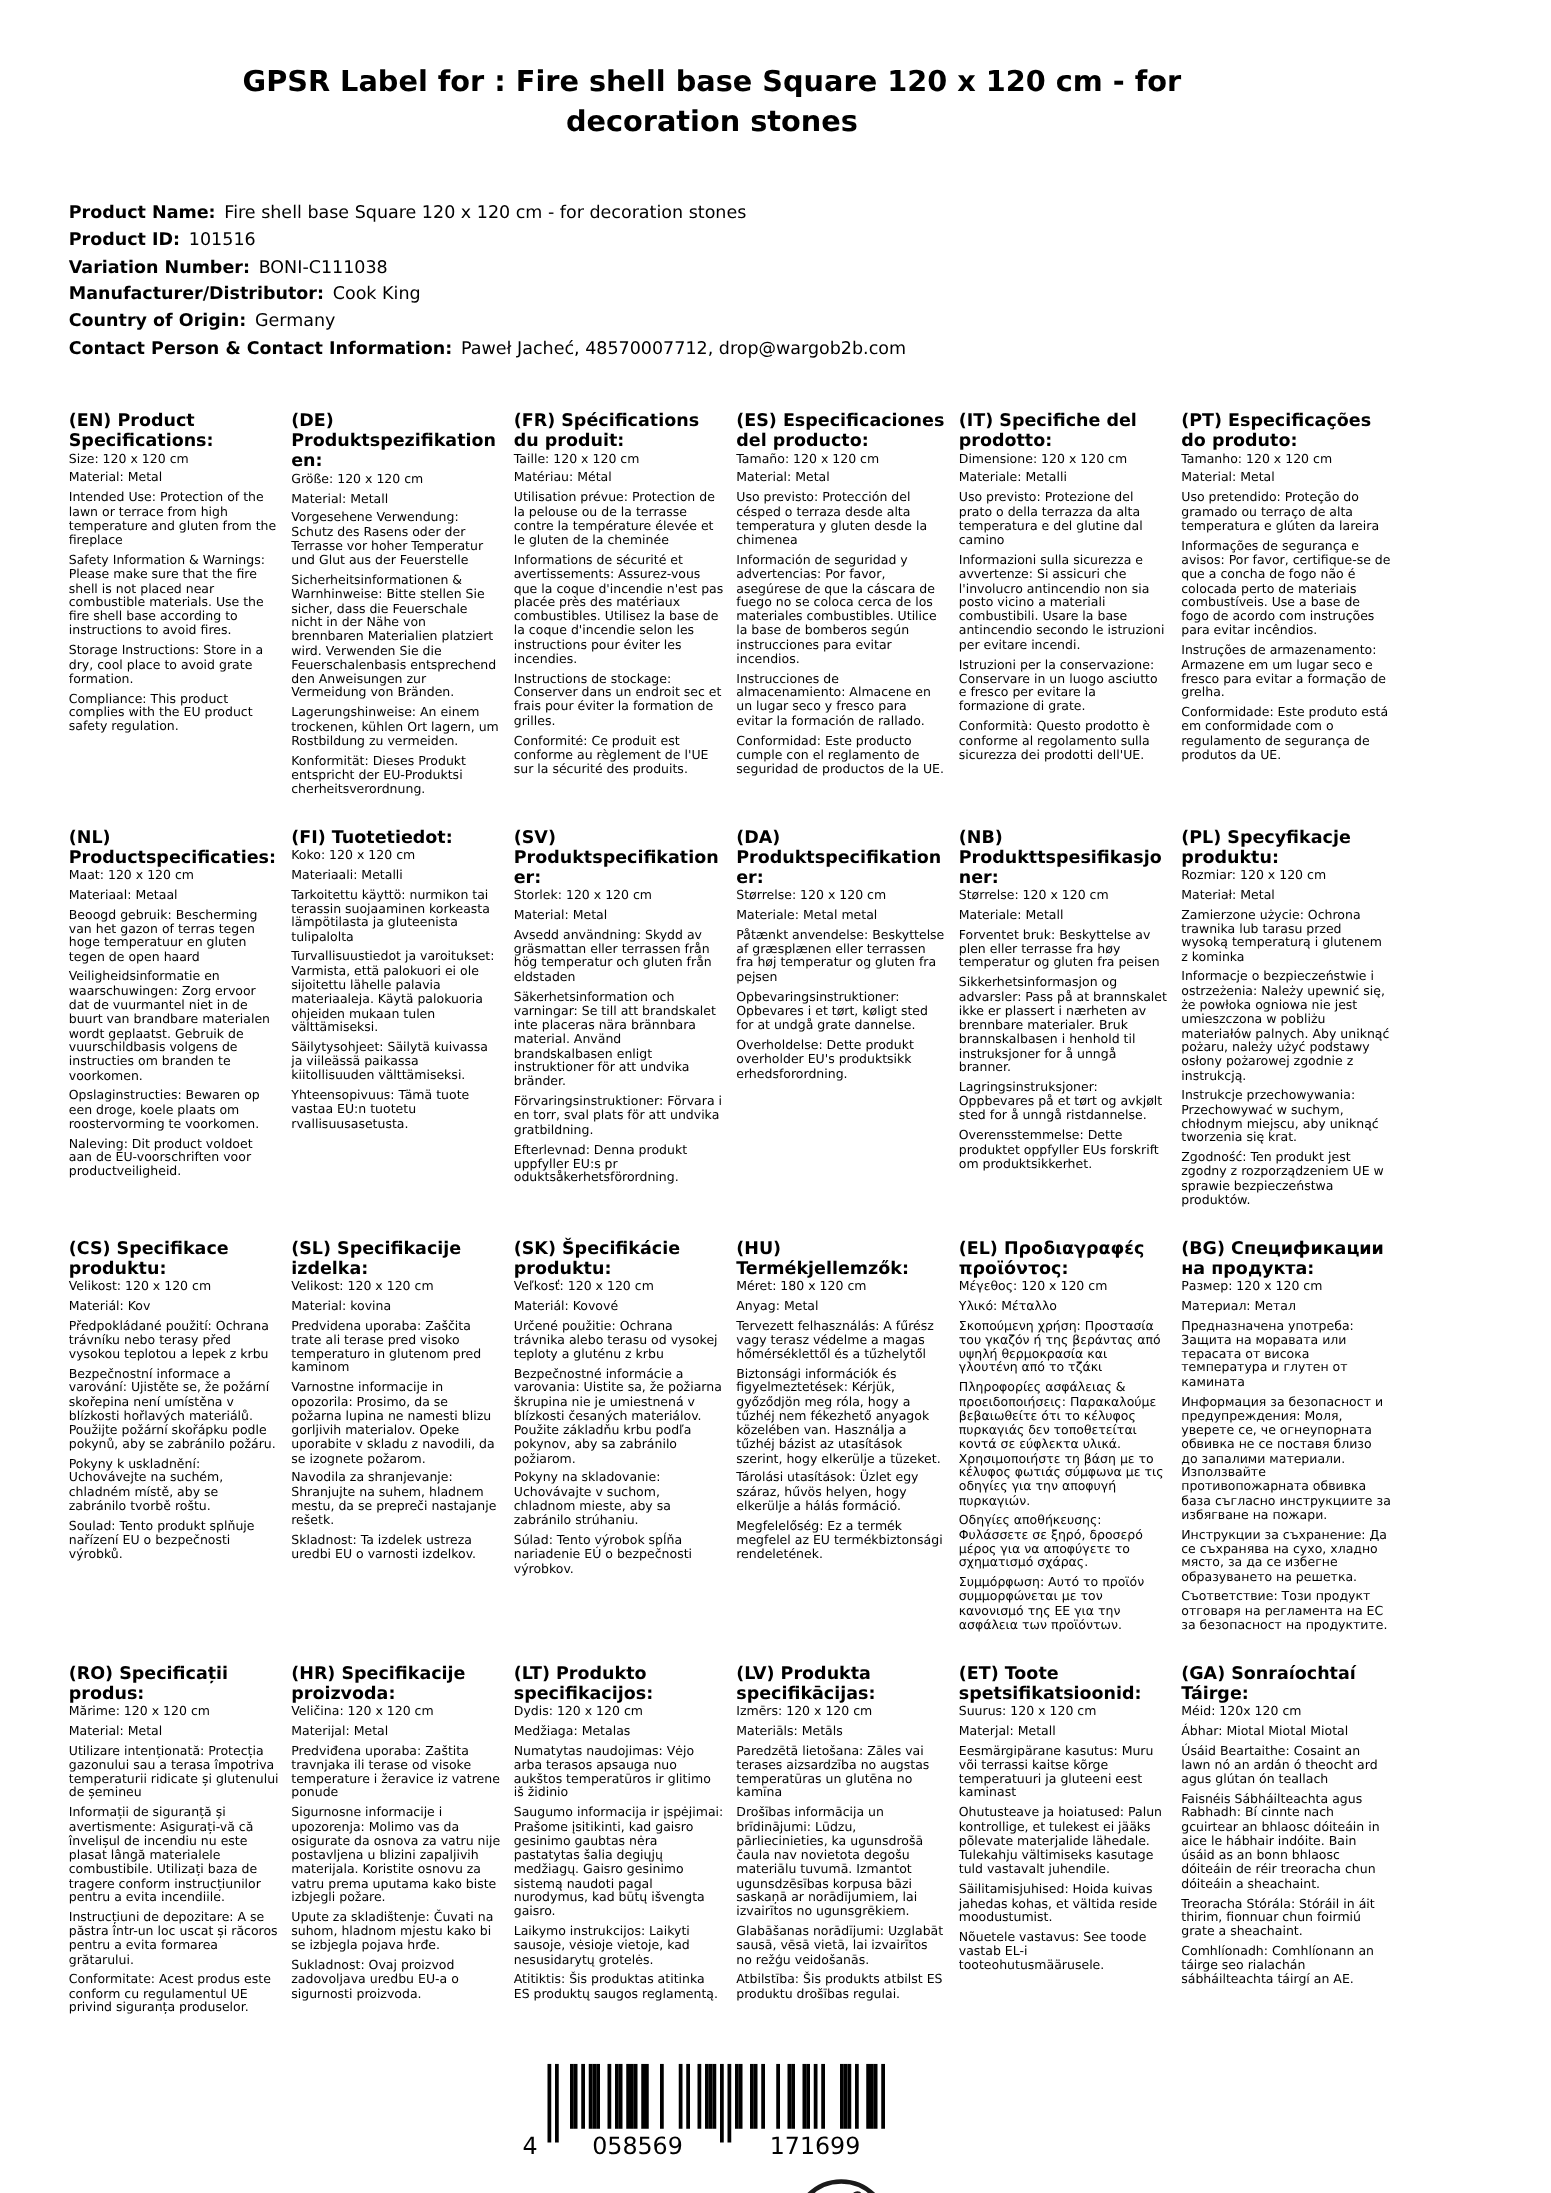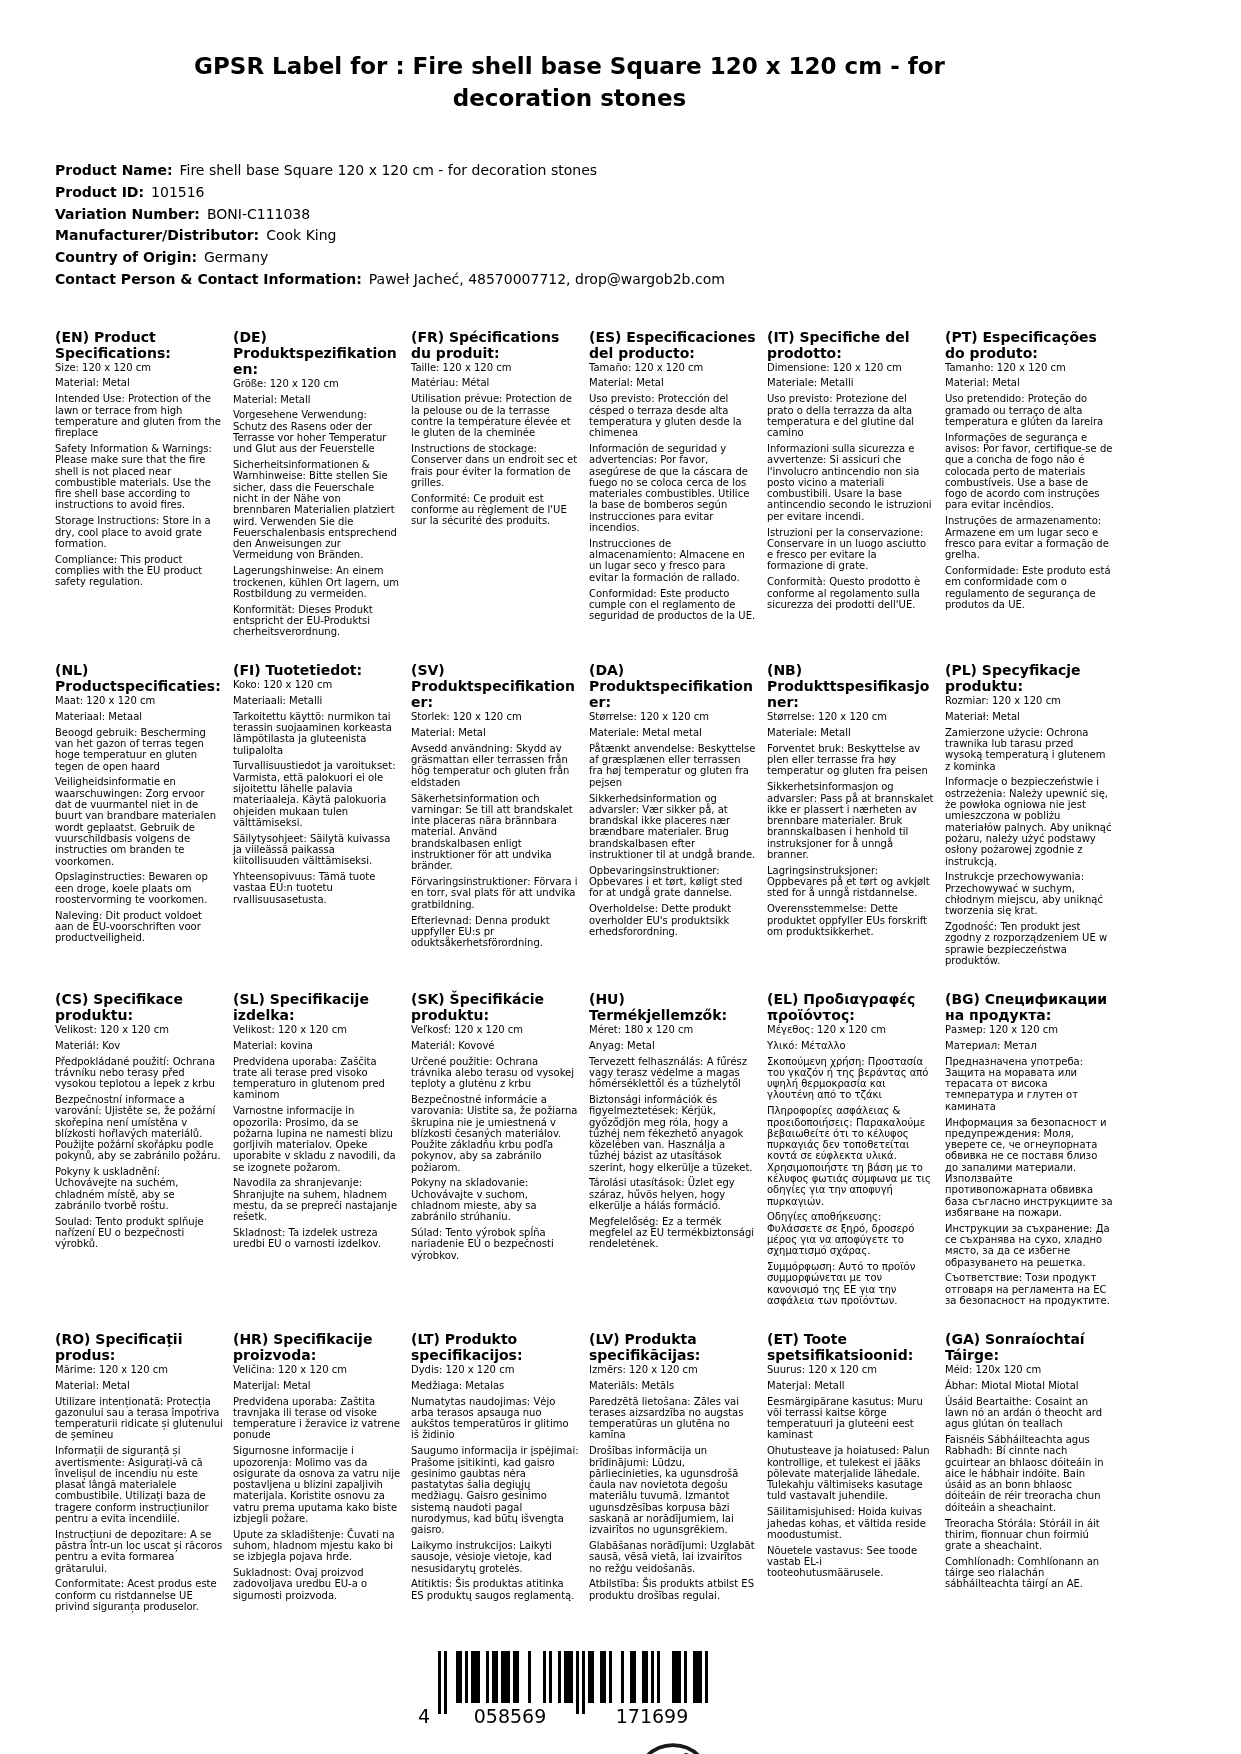--- a/index.html
+++ b/index.html
@@ -72,20 +72,21 @@
         <p>Vorgesehene Verwendung: Schutz des Rasens oder der Terrasse vor hoher Temperatur und Glut aus der Feuerstelle</p>
         <p>Sicherheitsinformationen &amp; Warnhinweise: Bitte stellen Sie sicher, dass die Feuerschale nicht in der Nähe von brennbaren Materialien platziert wird. Verwenden Sie die Feuerschalenbasis entsprechend den Anweisungen zur Vermeidung von Bränden.</p>
         <p>Lagerungshinweise: An einem trockenen, kühlen Ort lagern, um Rostbildung zu vermeiden.</p>
         <p>Konformität: Dieses Produkt entspricht der EU-Produktsi cherheitsverordnung.</p>
       </div>
       <div class="spec-block">
         <h3>(FR) Spécifications du produit:</h3>
         <p>Taille: 120 x 120 cm</p>
         <p>Matériau: Métal</p>
         <p>Utilisation prévue: Protection de la pelouse ou de la terrasse contre la température élevée et le gluten de la cheminée</p>
+        <p>Informations de sécurité et avertissements: Assurez-vous que la coque d'incendie n'est pas placée près des matériaux combustibles. Utilisez la base de la coque d'incendie selon les instructions pour éviter les incendies.</p>
         <p>Instructions de stockage: Conserver dans un endroit sec et frais pour éviter la formation de grilles.</p>
         <p>Conformité: Ce produit est conforme au règlement de l'UE sur la sécurité des produits.</p>
       </div>
       <div class="spec-block">
         <h3>(ES) Especificaciones del producto:</h3>
         <p>Tamaño: 120 x 120 cm</p>
         <p>Material: Metal</p>
         <p>Uso previsto: Protección del césped o terraza desde alta temperatura y gluten desde la chimenea</p>
         <p>Información de seguridad y advertencias: Por favor, asegúrese de que la cáscara de fuego no se coloca cerca de los materiales combustibles. Utilice la base de bomberos según instrucciones para evitar incendios.</p>
         <p>Instrucciones de almacenamiento: Almacene en un lugar seco y fresco para evitar la formación de rallado.</p>
@@ -134,21 +135,20 @@
         <p>Avsedd användning: Skydd av gräsmattan eller terrassen från hög temperatur och gluten från eldstaden</p>
         <p>Säkerhetsinformation och varningar: Se till att brandskalet inte placeras nära brännbara material. Använd brandskalbasen enligt instruktioner för att undvika bränder.</p>
         <p>Förvaringsinstruktioner: Förvara i en torr, sval plats för att undvika gratbildning.</p>
         <p>Efterlevnad: Denna produkt uppfyller EU:s pr oduktsåkerhetsförordning.</p>
       </div>
       <div class="spec-block">
         <h3>(DA) Produktspecifikationer:</h3>
         <p>Størrelse: 120 x 120 cm</p>
         <p>Materiale: Metal metal</p>
         <p>Påtænkt anvendelse: Beskyttelse af græsplænen eller terrassen fra høj temperatur og gluten fra pejsen</p>
-        <p>Sikkerhedsinformation og advarsler: Vær sikker på, at brandskal ikke placeres nær brændbare materialer. Brug brandskalbasen efter instruktioner til at undgå brande.</p>
         <p>Opbevaringsinstruktioner: Opbevares i et tørt, køligt sted for at undgå grate dannelse.</p>
         <p>Overholdelse: Dette produkt overholder EU's produktsikk erhedsforordning.</p>
       </div>
       <div class="spec-block">
         <h3>(NB) Produkttspesifikasjoner:</h3>
         <p>Størrelse: 120 x 120 cm</p>
         <p>Materiale: Metall</p>
         <p>Forventet bruk: Beskyttelse av plen eller terrasse fra høy temperatur og gluten fra peisen</p>
         <p>Sikkerhetsinformasjon og advarsler: Pass på at brannskalet ikke er plassert i nærheten av brennbare materialer. Bruk brannskalbasen i henhold til instruksjoner for å unngå branner.</p>
         <p>Lagringsinstruksjoner: Oppbevares på et tørt og avkjølt sted for å unngå ristdannelse.</p>
@@ -217,21 +217,21 @@
         <p>Инструкции за съхранение: Да се съхранява на сухо, хладно място, за да се избегне образуването на решетка.</p>
         <p>Съответствие: Този продукт отговаря на регламента на ЕС за безопасност на продуктите.</p>
       </div>
       <div class="spec-block">
         <h3>(RO) Specificații produs:</h3>
         <p>Mărime: 120 x 120 cm</p>
         <p>Material: Metal</p>
         <p>Utilizare intenționată: Protecția gazonului sau a terasa împotriva temperaturii ridicate și glutenului de șemineu</p>
         <p>Informații de siguranță și avertismente: Asigurați-vă că învelișul de incendiu nu este plasat lângă materialele combustibile. Utilizați baza de tragere conform instrucțiunilor pentru a evita incendiile.</p>
         <p>Instrucțiuni de depozitare: A se păstra într-un loc uscat și răcoros pentru a evita formarea grătarului.</p>
-        <p>Conformitate: Acest produs este conform cu ristdannelse UE privind siguranța produselor.</p>
+        <p>Conformitate: Acest produs este conform cu regulamentul UE privind siguranța produselor.</p>
       </div>
       <div class="spec-block">
         <h3>(HR) Specifikacije proizvoda:</h3>
         <p>Veličina: 120 x 120 cm</p>
         <p>Materijal: Metal</p>
         <p>Predviđena uporaba: Zaštita travnjaka ili terase od visoke temperature i žeravice iz vatrene ponude</p>
         <p>Sigurnosne informacije i upozorenja: Molimo vas da osigurate da osnova za vatru nije postavljena u blizini zapaljivih materijala. Koristite osnovu za vatru prema uputama kako biste izbjegli požare.</p>
         <p>Upute za skladištenje: Čuvati na suhom, hladnom mjestu kako bi se izbjegla pojava hrđe.</p>
         <p>Sukladnost: Ovaj proizvod zadovoljava uredbu EU-a o sigurnosti proizvoda.</p>
       </div>

